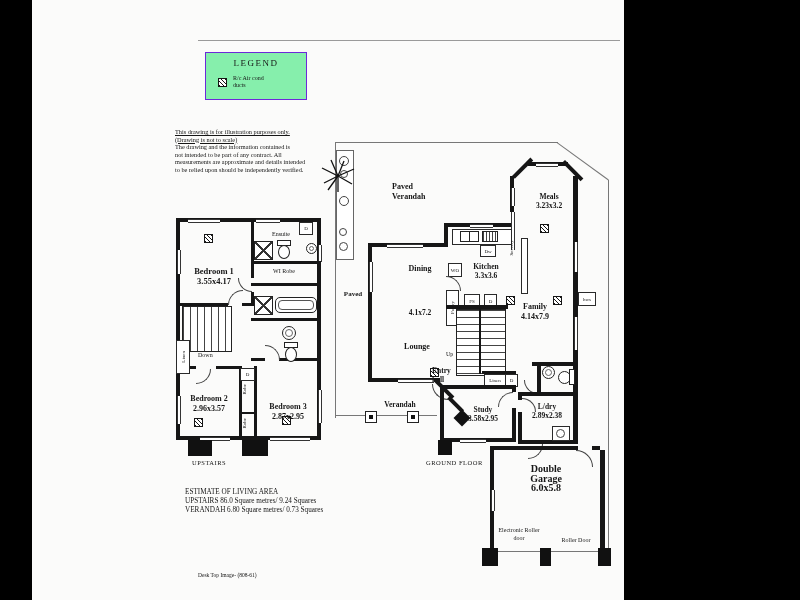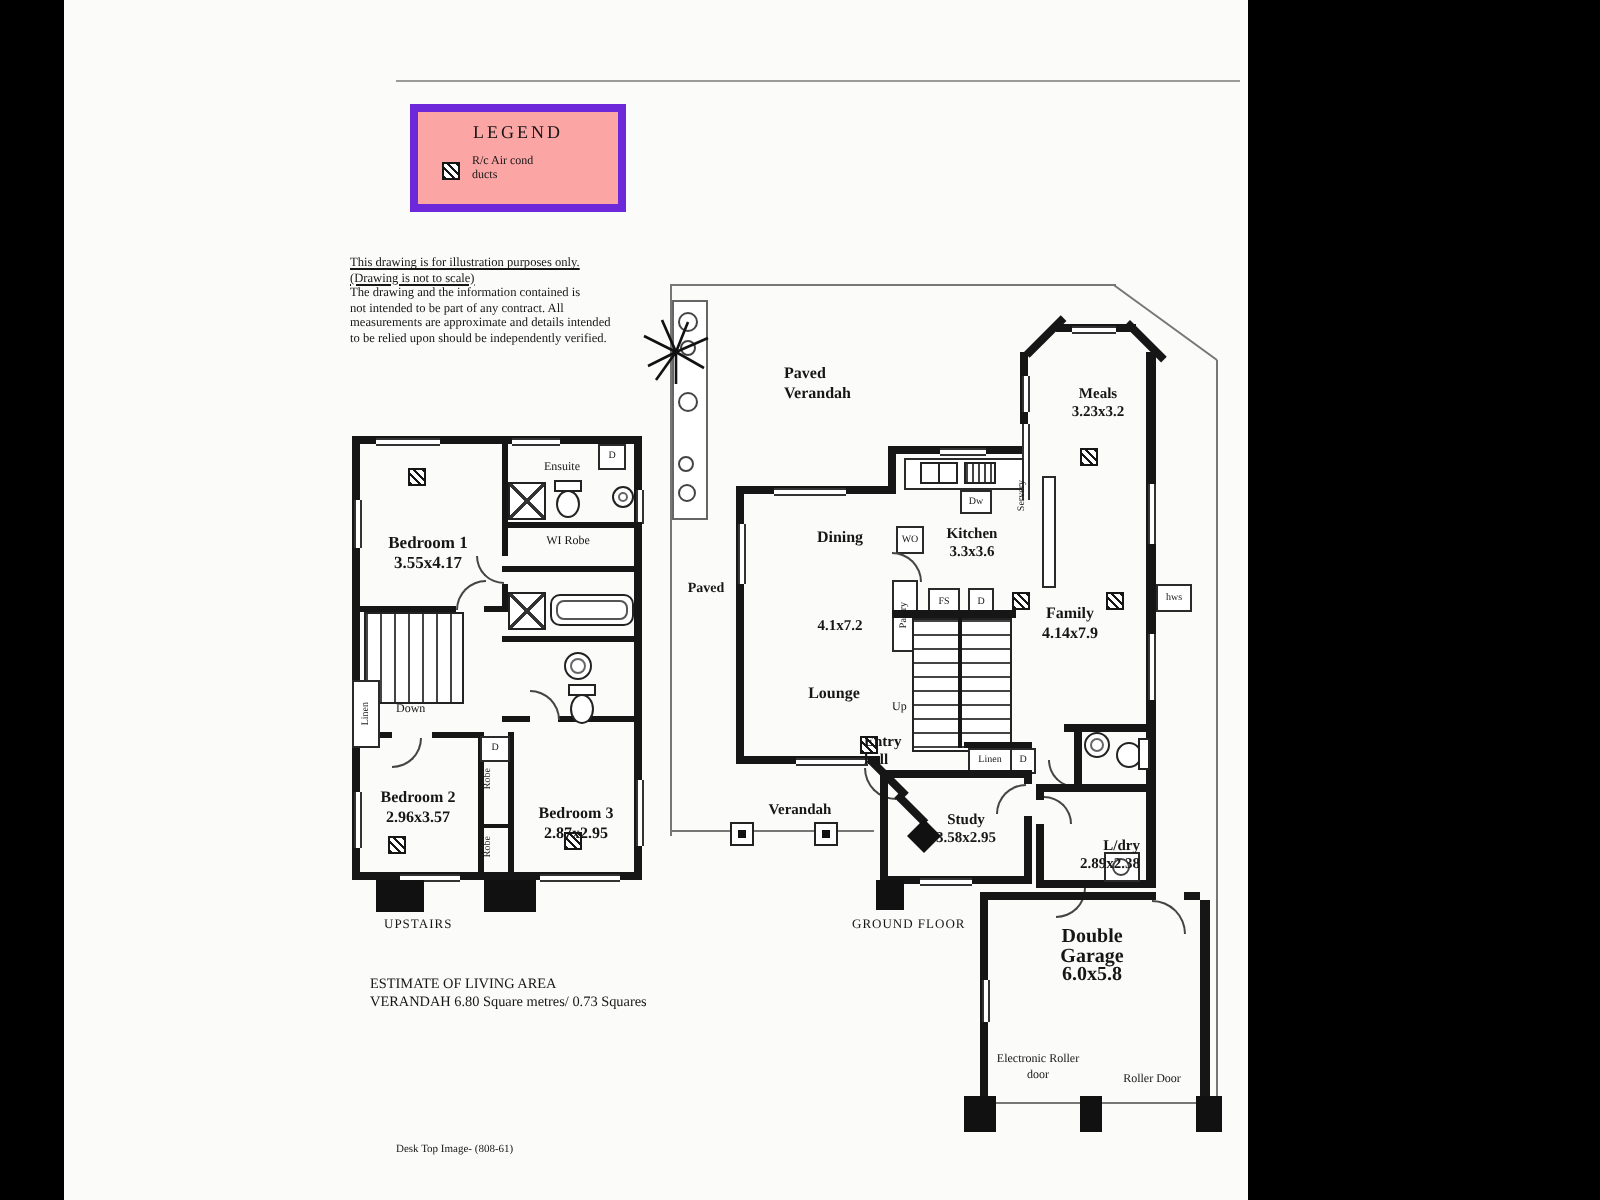--- a/index.html
+++ b/index.html
@@ -45,21 +45,21 @@
   .u{text-decoration:underline;}
 </style>
 </head>
 <body>
 
 <div id="stage">
  <div id="sheet">
 
   <div class="tl" style="left:166px;top:40px;width:422px;background:#9a9a9a;"></div>
 
-  <div class="abs" style="left:173px;top:52px;width:100px;height:46px;border:4px solid #6d28d9;background:#fca5a5;">
+  <div class="abs" style="left:173px;top:52px;width:100px;height:46px;border:1px solid #6d28d9;background:#86efac;">
     <div class="lbl" style="left:0;top:5px;width:100px;text-align:center;font-size:9px;letter-spacing:1.5px;">LEGEND</div>
     <div class="duct" style="left:12px;top:25px;"></div>
     <div class="lbl" style="left:27px;top:22px;font-size:6px;line-height:7px;">
       <span>R/c Air cond</span><br><span>ducts</span>
     </div>
   </div>
 
   <div class="abs" style="left:143px;top:128px;width:176px;font-size:6.3px;line-height:7.6px;">
     <span class="u">This drawing is for illustration purposes only.</span><br>
     <span class="u">(Drawing is not to scale)</span><br>
@@ -292,33 +292,34 @@
     <div class="lbl b wrap" style="left:430px;top:262px;width:48px;font-size:7.5px;line-height:9px;">
       <span>Kitchen</span><br><span>3.3x3.6</span>
     </div>
     <div class="lbl b wrap" style="left:478px;top:302px;width:50px;font-size:8px;line-height:9.5px;">
       <span>Family</span><br><span>4.14x7.9</span>
     </div>
     <div class="lbl b wrap" style="left:400px;top:366px;width:28px;font-size:7.5px;line-height:9px;text-align:left;">Entry hall</div>
     <div class="lbl b wrap" style="left:426px;top:405px;width:50px;font-size:7.5px;line-height:9px;">
       <span>Study</span><br><span>3.58x2.95</span>
     </div>
-    <div class="lbl b wrap" style="left:492px;top:418px;width:46px;font-size:7.5px;line-height:9px;text-align:right;">
+    <div class="lbl b wrap" style="left:492px;top:402px;width:46px;font-size:7.5px;line-height:9px;">
       <span>L/dry</span><br><span>2.89x2.38</span>
     </div>
     <div class="lbl b" style="left:346px;top:400px;width:44px;text-align:center;font-size:7.5px;">Verandah</div>
     <div class="lbl b wrap" style="left:490px;top:464px;width:48px;font-size:10px;line-height:9.5px;">
       <span>Double Garage</span><br><span>6.0x5.8</span>
     </div>
     <div class="lbl wrap" style="left:464px;top:527px;width:46px;font-size:6px;line-height:7.5px;">Electronic Roller door</div>
     <div class="lbl" style="left:520px;top:537px;width:48px;text-align:center;font-size:6px;">Roller Door</div>
     <div class="lbl" style="left:394px;top:459px;font-size:6.5px;letter-spacing:0.5px;">GROUND FLOOR</div>
   </div>
 
   <div class="abs" style="left:153px;top:488px;width:250px;font-size:7.2px;line-height:9px;">
     <div>ESTIMATE OF LIVING AREA</div>
+    <div>UPSTAIRS 86.0 Square metres/  9.24 Squares</div>
     <div>VERANDAH 6.80 Square metres/  0.73 Squares</div>
     <div style="height:8px;"></div>
   </div>
 
   <div class="lbl" style="left:166px;top:572px;font-size:5.5px;">Desk Top Image- (808-61)</div>
  </div>
 </div>
 
 </body></html>

